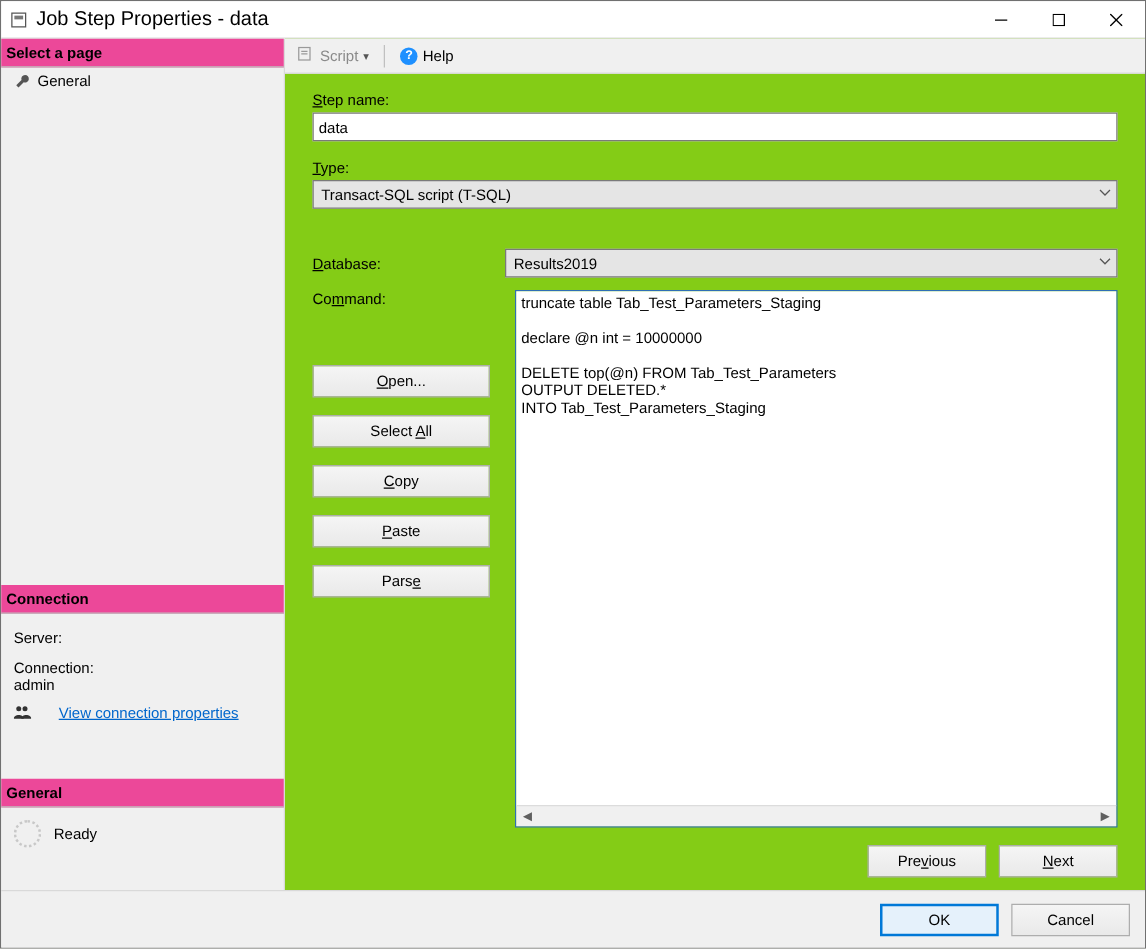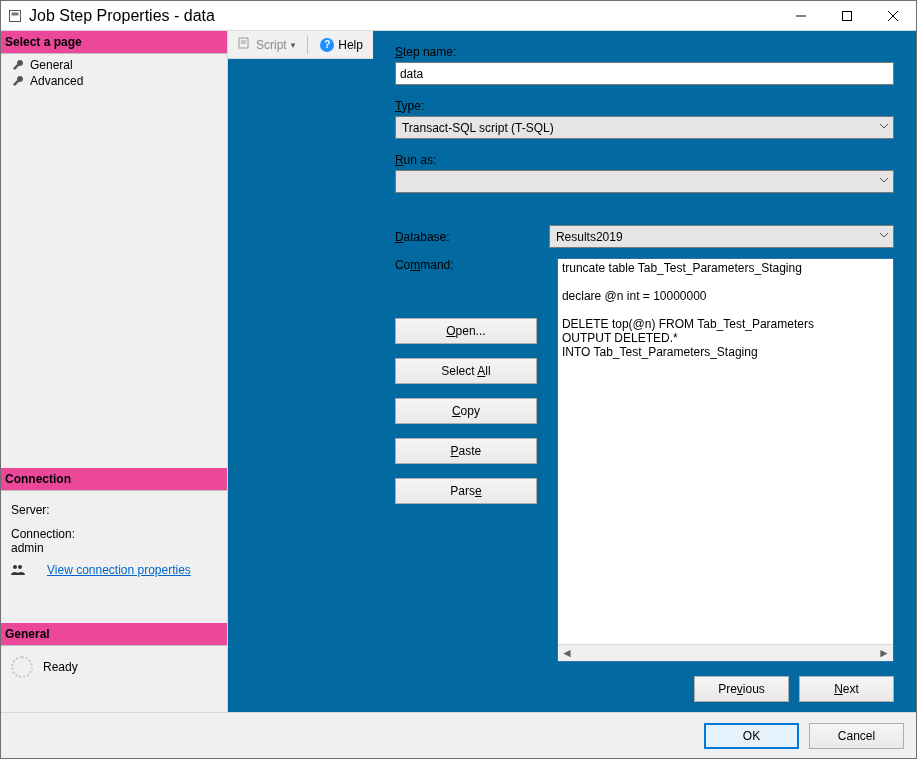--- a/index.html
+++ b/index.html
@@ -27,21 +27,21 @@
   .conn-body{padding:8px 10px 6px;font-size:12px}
   .conn-body .lbl{margin-top:10px}
   .conn-body .lbl:first-child{margin-top:4px}
   .viewconn{display:flex;align-items:center;gap:22px;margin-top:8px}
   .viewconn a{color:#0066cc;text-decoration:underline}
 
   .progress-body{display:flex;align-items:center;gap:10px;padding:10px}
   .spinner{width:22px;height:22px;border:2px dotted #c8c8c8;border-radius:50%}
 
   
-  .main{flex:1;display:flex;flex-direction:row;background:#0369a1;min-width:0}
+  .main{flex:1;display:flex;flex-direction:column;background:#84cc16;min-width:0}
   .toolbar{height:28px;display:flex;align-items:center;gap:4px;padding:0 6px;background:#f0f0f0;border-bottom:1px solid #d9d9d9}
   .toolbar .tbitem{display:flex;align-items:center;gap:4px;padding:2px 4px}
   .toolbar .disabled{color:#8a8a8a}
   .toolbar .sep{width:0;height:18px;border-left:1px solid #c0c0c0;margin:0 4px}
   .help-icn{width:14px;height:14px;border-radius:50%;background:#1e90ff;color:#fff;font-weight:700;font-size:10px;display:inline-flex;align-items:center;justify-content:center}
 
   .form-area{flex:1;padding:14px 22px 10px;overflow:hidden;display:flex;flex-direction:column;min-height:0}
   .fld{margin-bottom:14px}
   .fld label{display:block;margin-bottom:3px}
   .textinput{width:100%;height:23px;border:1px solid #7a7a7a;background:#fff;padding:0 4px;font:inherit}
@@ -111,28 +111,20 @@
       <div class="side-section">
         <div class="side-header">Select a page</div>
         <div class="side-list">
           <div class="side-item">
             <span class="side-icon">
               <svg width="12" height="12" viewBox="0 0 12 12">
                   <path d="M8 1a3 3 0 00-2.8 4L1 9.2 2.8 11 7 6.8A3 3 0 108 1z" fill="#555"></path>
                 </svg>
             </span>
             <span>General</span>
-          </div>
-          <div class="side-item">
-            <span class="side-icon">
-              <svg width="12" height="12" viewBox="0 0 12 12">
-                  <path d="M8 1a3 3 0 00-2.8 4L1 9.2 2.8 11 7 6.8A3 3 0 108 1z" fill="#555"></path>
-                </svg>
-            </span>
-            <span>Advanced</span>
           </div>
         </div>
       </div>
 
       <div class="side-fill"></div>
 
       <div class="side-section">
         <div class="side-header">Connection</div>
         <div class="conn-body">
           <div class="lbl">Server:</div>
@@ -198,31 +190,20 @@
           <div class="combo">
             <div class="combo-box">
                 <span>Transact-SQL script (T-SQL)</span>
               </div>
             <span class="chev"><svg width="12" height="12">
                   <path d="M2 4l4 4 4-4" fill="none" stroke="#555"></path>
                 </svg></span>
           </div>
         </div>
 
-        <div class="fld">
-          <label><u>R</u>un as:</label>
-          <div class="combo">
-            <div class="combo-box">
-                <span></span>
-              </div>
-            <span class="chev"><svg width="12" height="12">
-                  <path d="M2 4l4 4 4-4" fill="none" stroke="#555"></path>
-                </svg></span>
-          </div>
-        </div>
 
         <div class="db-row">
           <span class="lab"><u>D</u>atabase:</span>
           <div class="combo">
             <div class="combo-box">
                 <span>Results2019</span>
               </div>
             <span class="chev"><svg width="12" height="12">
                   <path d="M2 4l4 4 4-4" fill="none" stroke="#555"></path>
                 </svg></span>

